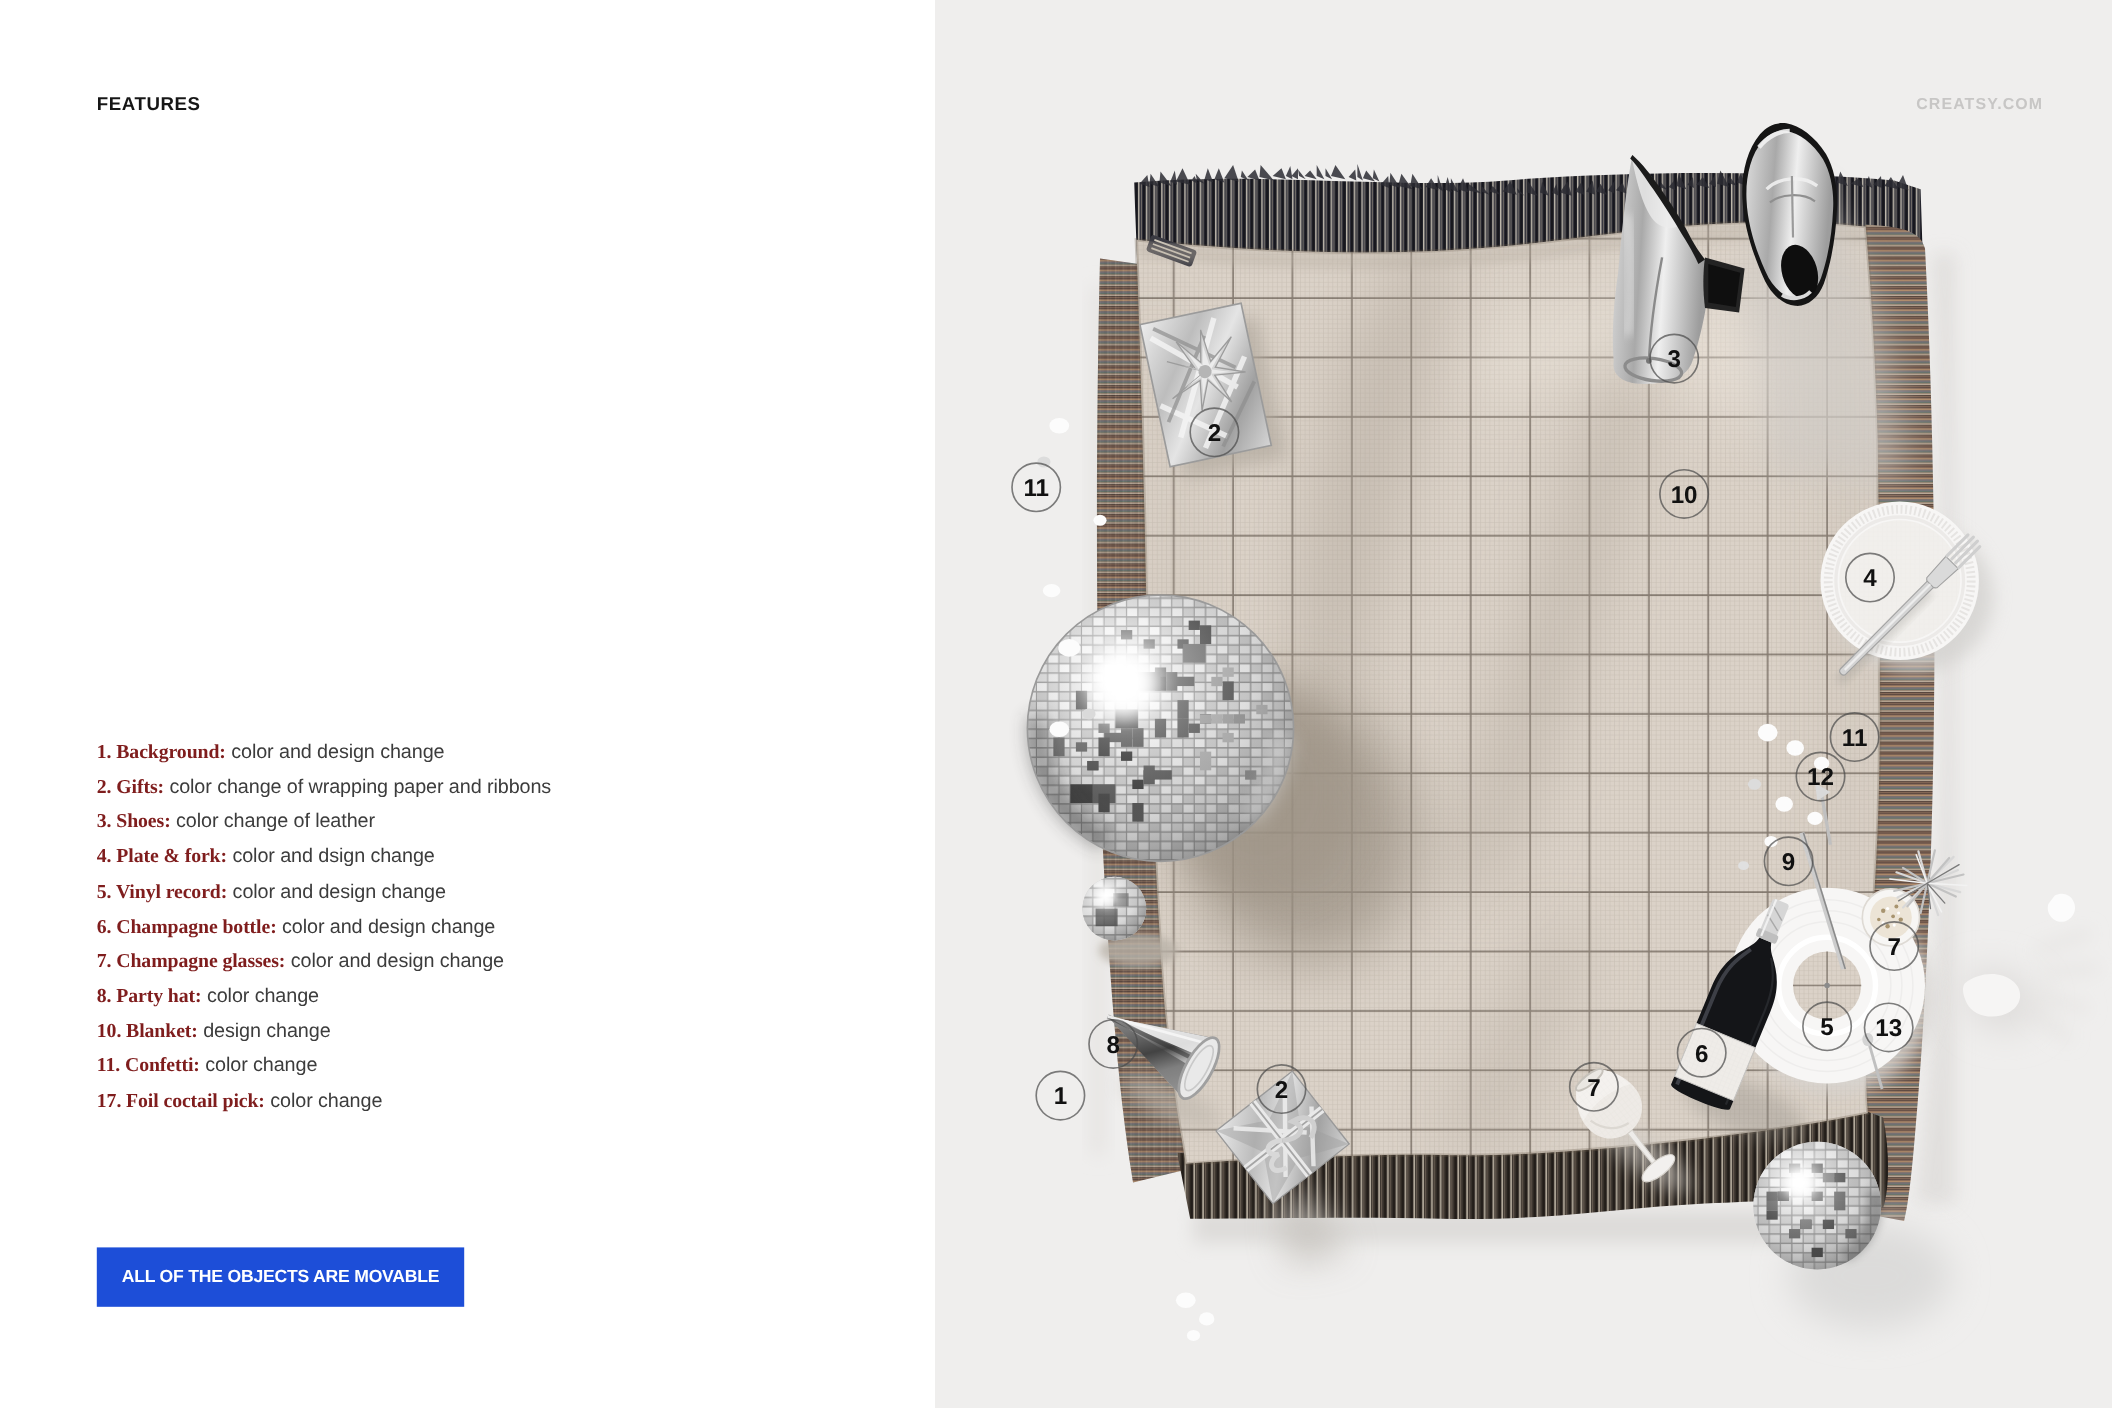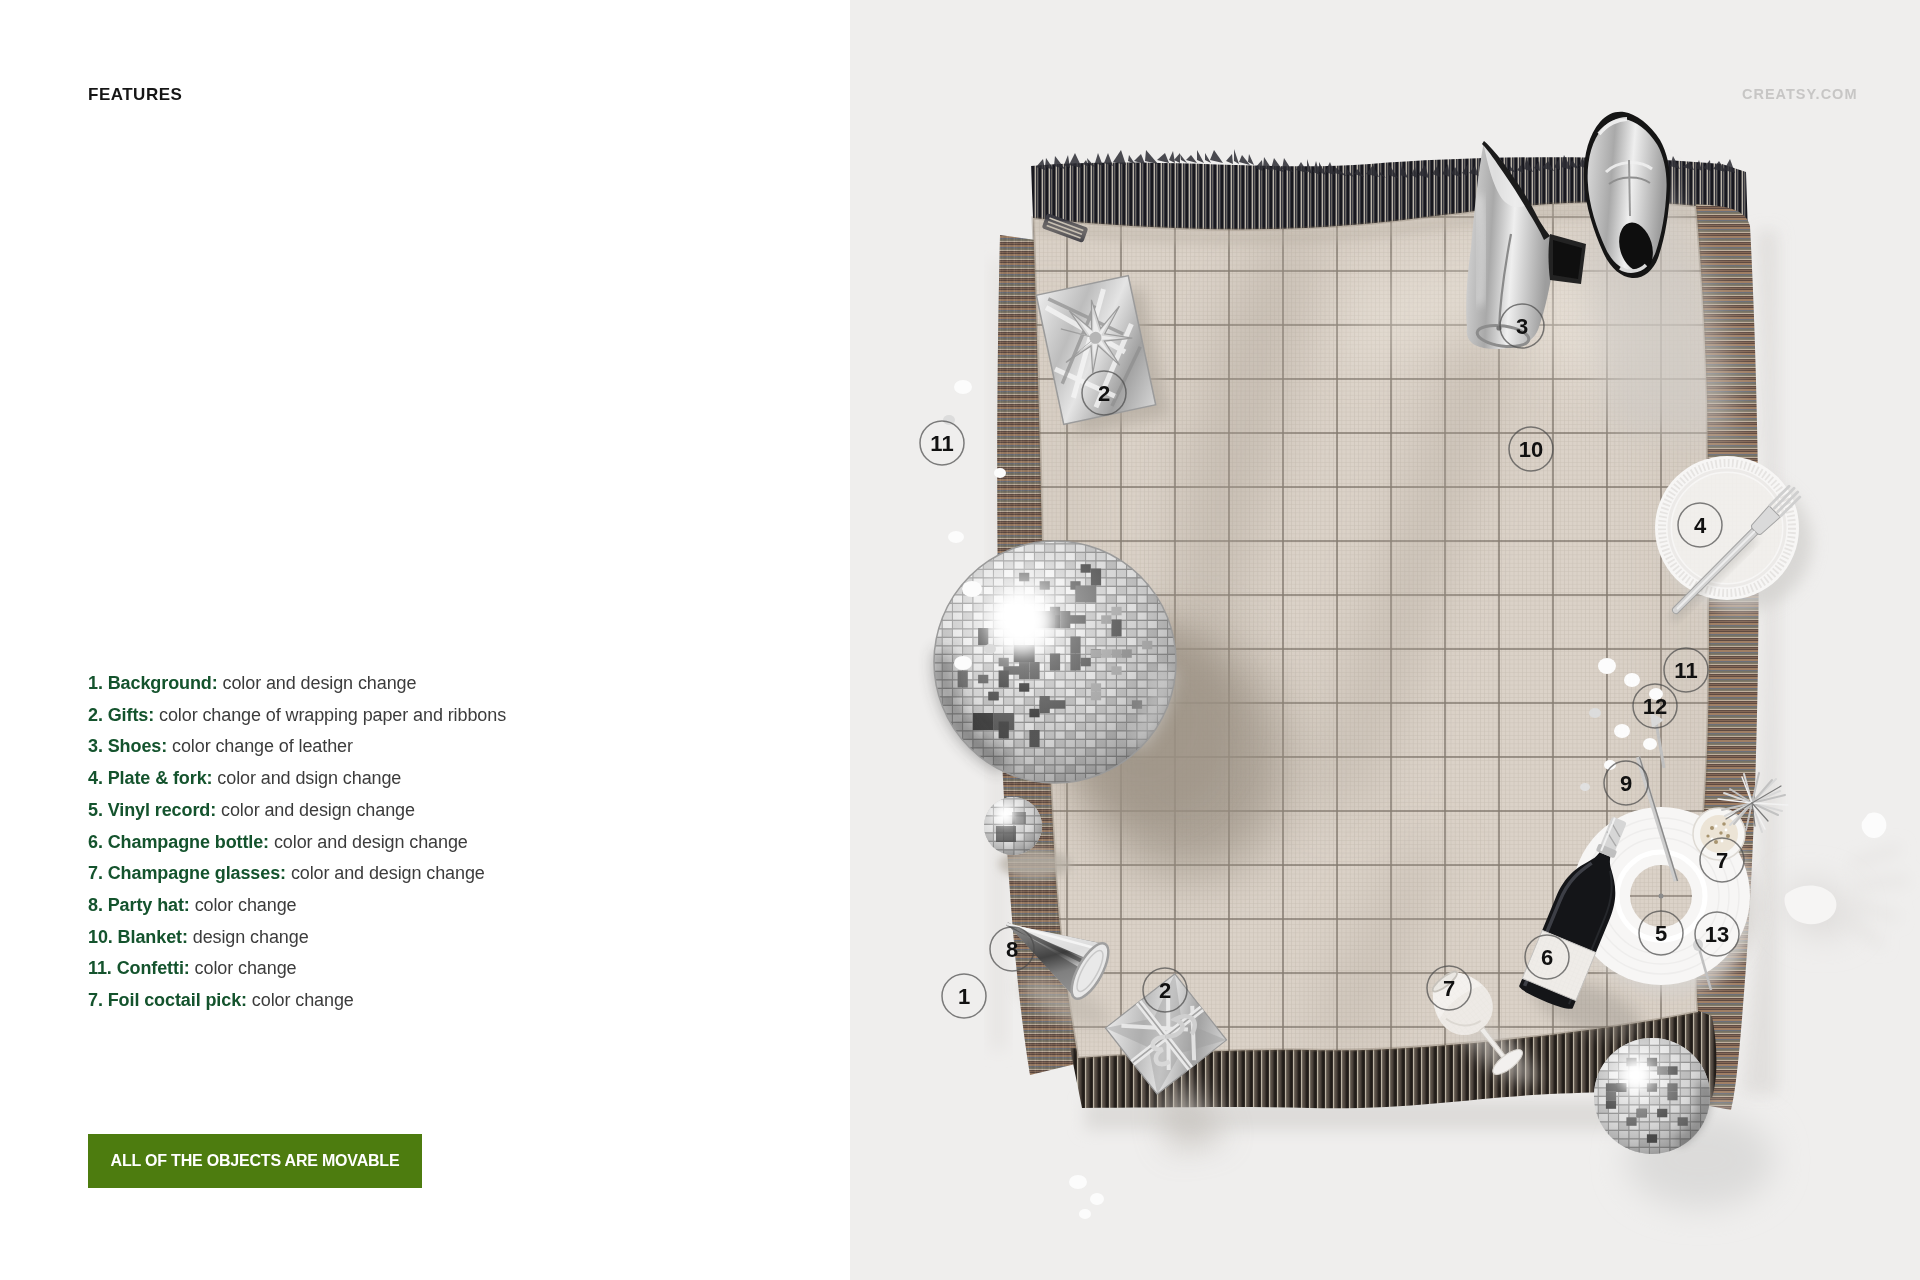--- a/index.html
+++ b/index.html
@@ -1,38 +1,38 @@
 <!DOCTYPE html>
 <html><head>
 <meta charset="utf-8">
 <style>
 html,body{margin:0;padding:0;width:1920px;height:1280px;background:#ffffff;overflow:hidden;
   font-family:"Liberation Sans",sans-serif;}
 .features{position:absolute;left:88px;top:85px;font-size:17px;font-weight:bold;color:#161616;letter-spacing:.5px;}
 .list{position:absolute;left:88px;top:668px;font-size:18px;line-height:31.7px;color:#3c3c3c;letter-spacing:-0.1px;}
-.list b{color:#14532d;}
-.btn{position:absolute;left:88px;top:1134px;width:334px;height:54px;background:#4d7c0f;color:#fff;
+.list b{color:#7f1d1d;font-family:Liberation Serif, serif;}
+.btn{position:absolute;left:88px;top:1134px;width:334px;height:54px;background:#1d4ed8;color:#fff;
   font-size:16px;font-weight:bold;letter-spacing:-0.2px;display:flex;align-items:center;justify-content:center;white-space:nowrap;}
 .scene{position:absolute;left:850px;top:0;}
 </style>
 </head>
 <body>
 <div class="features">FEATURES</div>
 <div class="list">
 <div><b>1. Background:</b> color and design change</div>
 <div><b>2. Gifts:</b> color change of wrapping paper and ribbons</div>
 <div><b>3. Shoes:</b> color change of leather</div>
 <div><b>4. Plate &amp; fork:</b> color and dsign change</div>
 <div><b>5. Vinyl record:</b> color and design change</div>
 <div><b>6. Champagne bottle:</b> color and design change</div>
 <div><b>7. Champagne glasses:</b> color and design change</div>
 <div><b>8. Party hat:</b> color change</div>
 <div><b>10. Blanket:</b> design change</div>
 <div><b>11. Confetti:</b> color change</div>
-<div><b>7. Foil coctail pick:</b> color change</div>
+<div><b>17. Foil coctail pick:</b> color change</div>
 </div>
 <div class="btn">ALL OF THE OBJECTS ARE MOVABLE</div>
 <svg class="scene" width="1070" height="1280" viewBox="0 0 1070 1280">
 <defs>
 <pattern id="pw" width="4.2" height="4.2" patternUnits="userSpaceOnUse">
   <rect width="4.2" height="4.2" fill="#dbd2c8"></rect>
   <path d="M0 0H4.2M0 0V4.2" stroke="#c9c0b5" stroke-width="1"></path>
 </pattern>
 <pattern id="pg" width="54" height="54" patternUnits="userSpaceOnUse">
   <path d="M1 0V54M0 1H54" stroke="rgba(94,84,74,0.68)" stroke-width="1.5" fill="none"></path>

